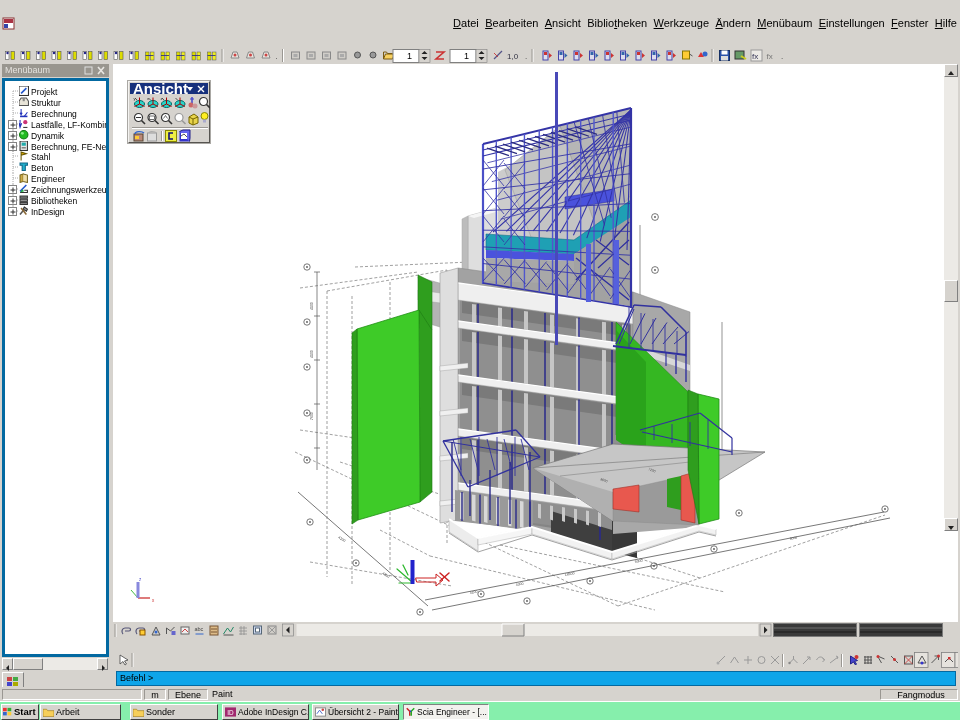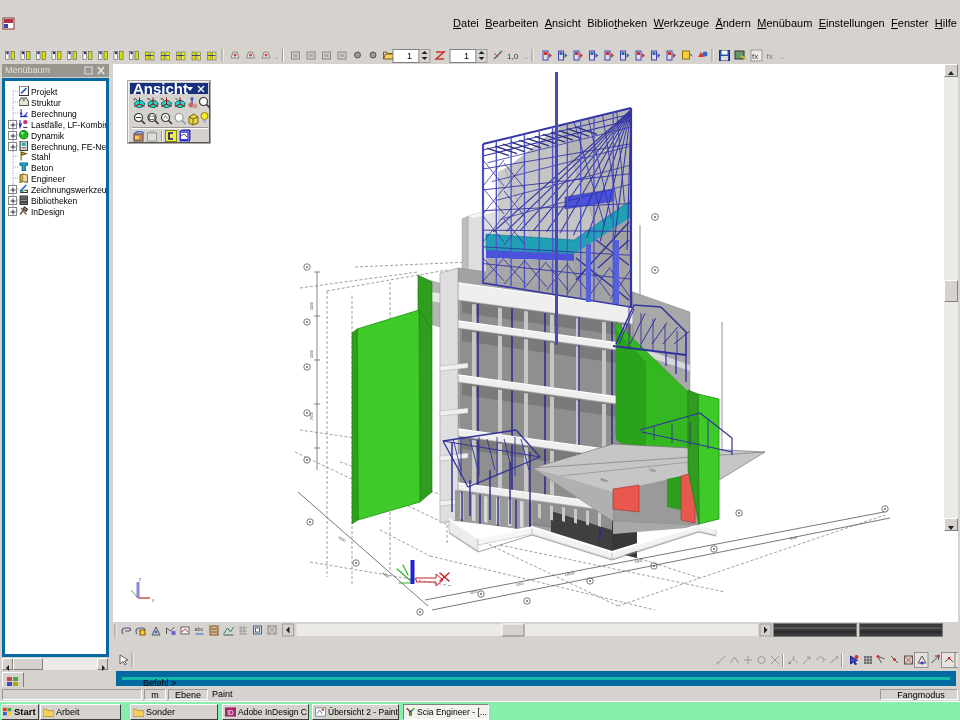--- a/index.html
+++ b/index.html
@@ -17,21 +17,21 @@
 #lptree{position:absolute;left:2px;top:14px;width:107px;height:579px;background:#fff;border:3px solid #0369a1;overflow:hidden;font-size:8.5px;}
 .ti{position:absolute;left:0;height:11px;white-space:nowrap;}
 .ti .ic{position:absolute;left:14px;top:0px;}
 .ti .tx{position:absolute;left:26px;top:1px;color:#000;}
 .plus{position:absolute;left:3px;width:9px;height:9px;border:1px solid #848484;background:#fff;}
 #canvas{left:113px;top:64px;width:831px;height:558px;background:#fff;}
 #vsb{left:944px;top:64px;width:14px;height:558px;background:#fff;}
 #bstrip{left:113px;top:622px;width:845px;height:17px;background:#d6d3ce;}
 #bzhead{left:113px;top:639px;width:845px;height:12px;background:#99968f;color:#e4e2de;font-size:9px;line-height:12px;padding-left:4px;}
 #bztools{left:113px;top:651px;width:845px;height:19px;background:#d6d3ce;}
-#bzinput{left:116px;top:671px;width:840px;height:15px;background:#14b8a6;border:6px solid #0369a1;font-size:9px;line-height:13px;padding-left:21px;color:#000;}
+#bzinput{left:116px;top:671px;width:840px;height:15px;background:#0ea5e9;border:1px solid #0369a1;font-size:9px;line-height:13px;padding-left:3px;color:#000;}
 #status{left:0;top:688px;width:960px;height:13px;background:#d6d3ce;font-size:9px;color:#000;}
 .scell{position:absolute;top:1px;height:11px;border:1px solid;border-color:#9a9792 #fff #fff #9a9792;line-height:10px;text-align:center;}
 #taskbar{left:0;top:701px;width:960px;height:24px;background:#86efac;border-top:1px solid #fff;font-size:9px;color:#000;}
 .tbtn{position:absolute;top:2px;height:16px;border:1px solid;border-color:#fff #404040 #404040 #fff;background:#d6d3ce;line-height:14px;white-space:nowrap;overflow:hidden;}
 .tbtn .fi{display:inline-block;width:11px;height:10px;margin:2px 2px 0 2px;vertical-align:top;}
 .raised{border:1px solid;border-color:#fff #808080 #808080 #fff;}
 </style></head><body>
 <div id="app">
   <div id="menubar" class="abs">
     <svg class="abs" style="left:2px;top:1px" width="13" height="13" viewBox="0 0 13 13">

